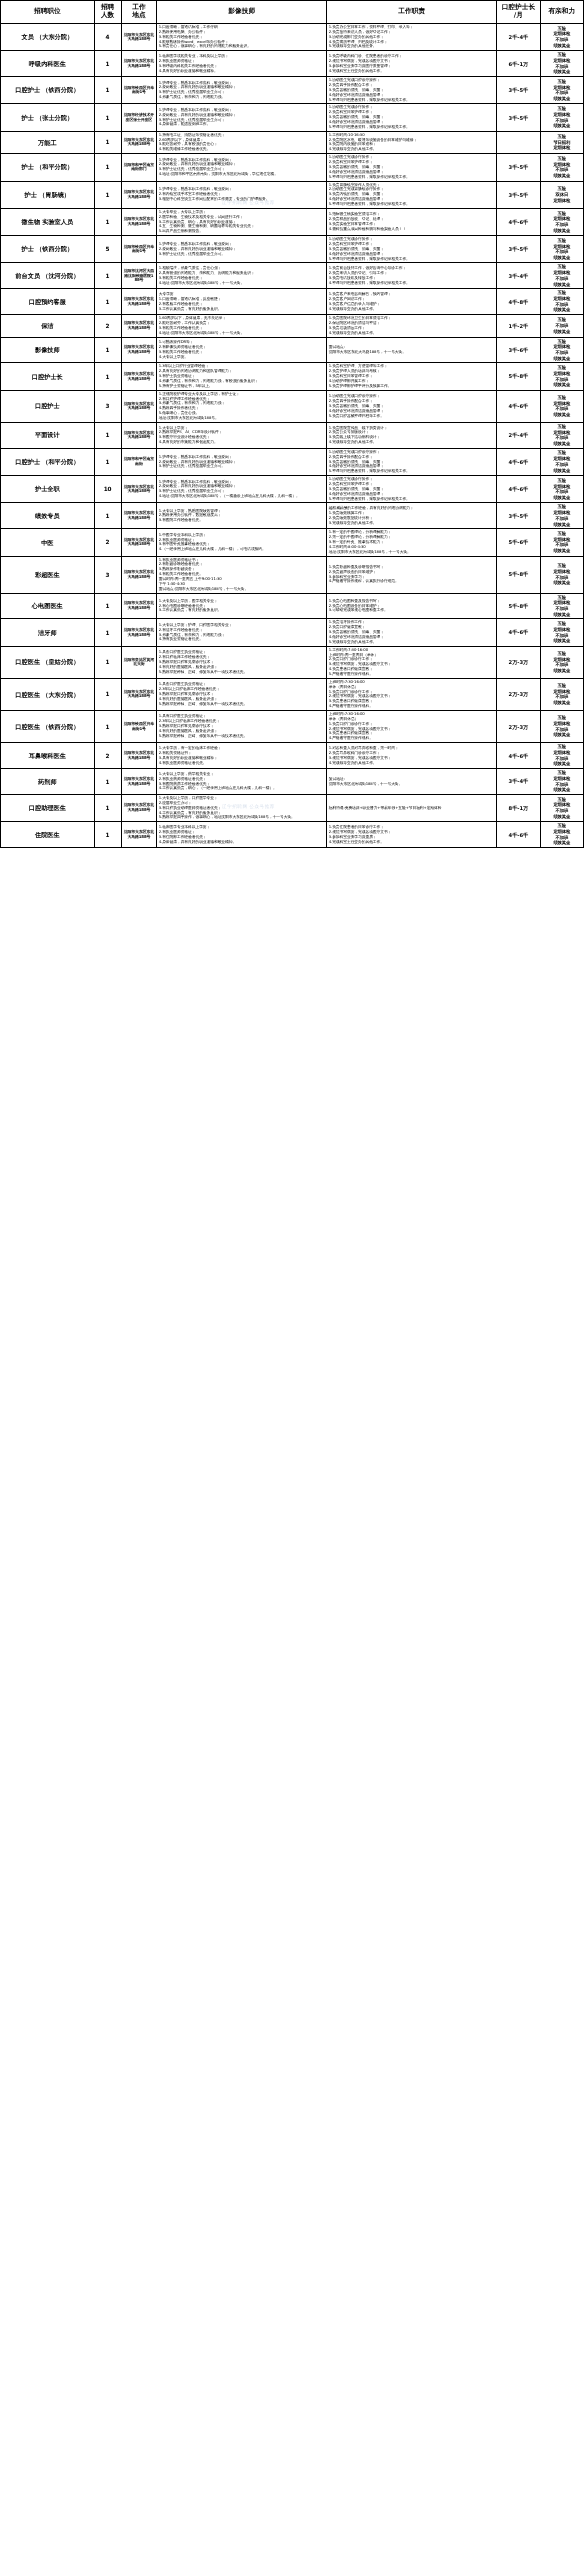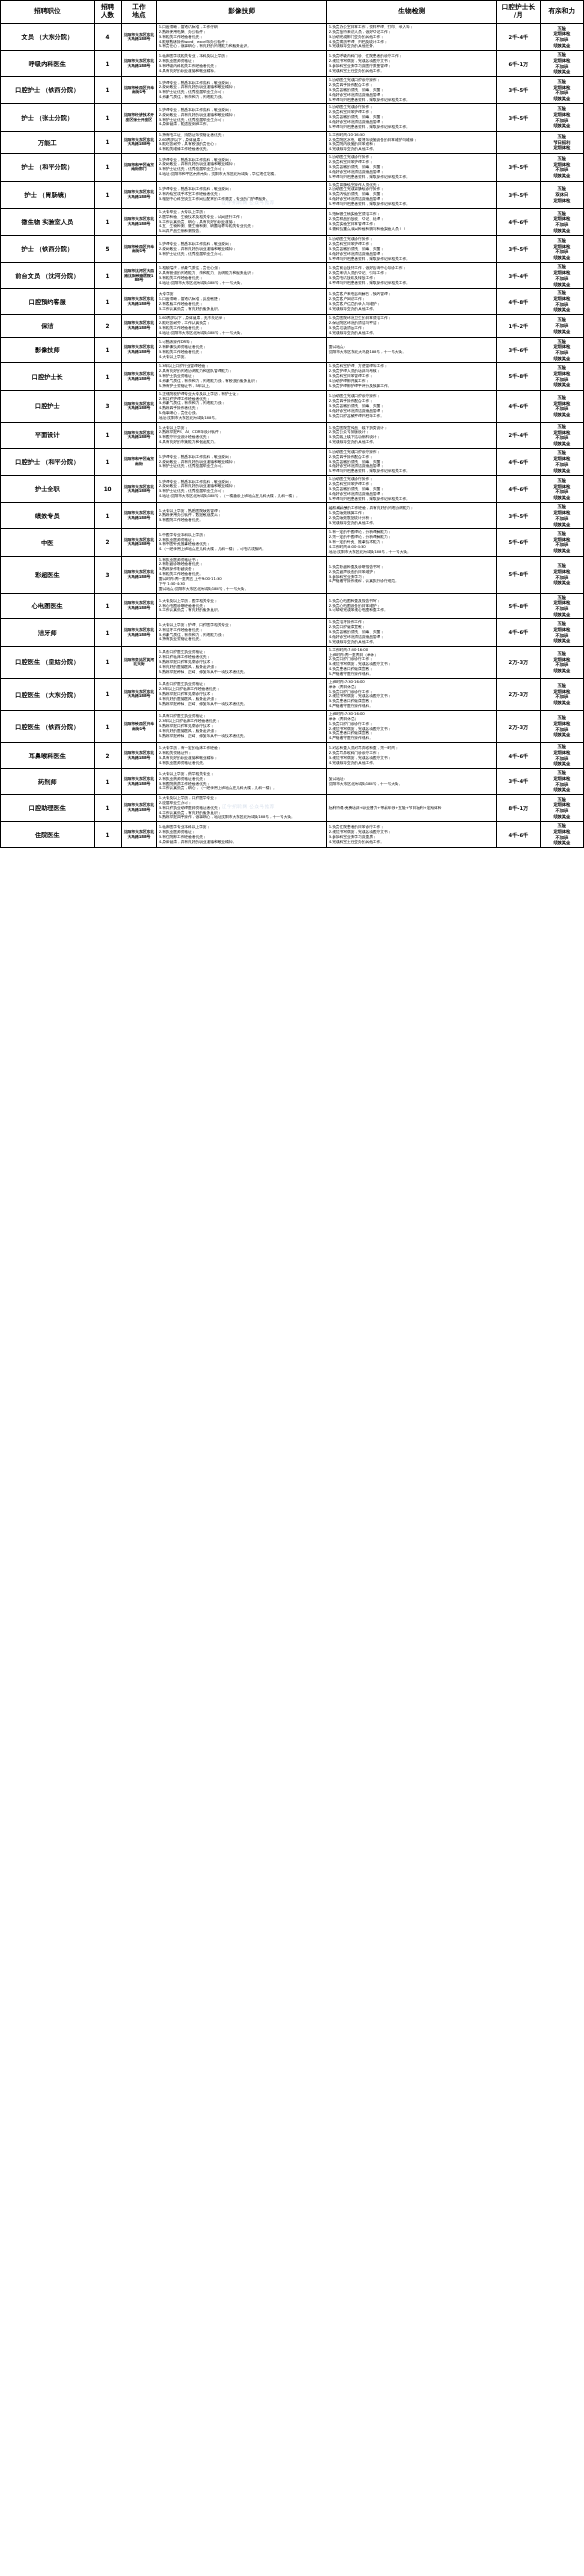--- a/index.html
+++ b/index.html
@@ -107,21 +107,21 @@
         <col class="c-benefit">
     </colgroup>
     <thead>
       <tr>
         <th>招聘职位</th>
         <th style="white-space:pre-line">招聘
 人数</th>
         <th style="white-space:pre-line">工作
 地点</th>
         <th>影像技师</th>
-        <th>生物检测</th>
+        <th>工作职责</th>
         <th style="white-space:pre-line">口腔护士长
 /月</th>
         <th>有亲和力</th>
       </tr>
     </thead>
     <tbody id="table-body">
         <tr>
           <td class="title-cell">文员
 （大东分院）</td>
           <td class="count-cell">4</td>

